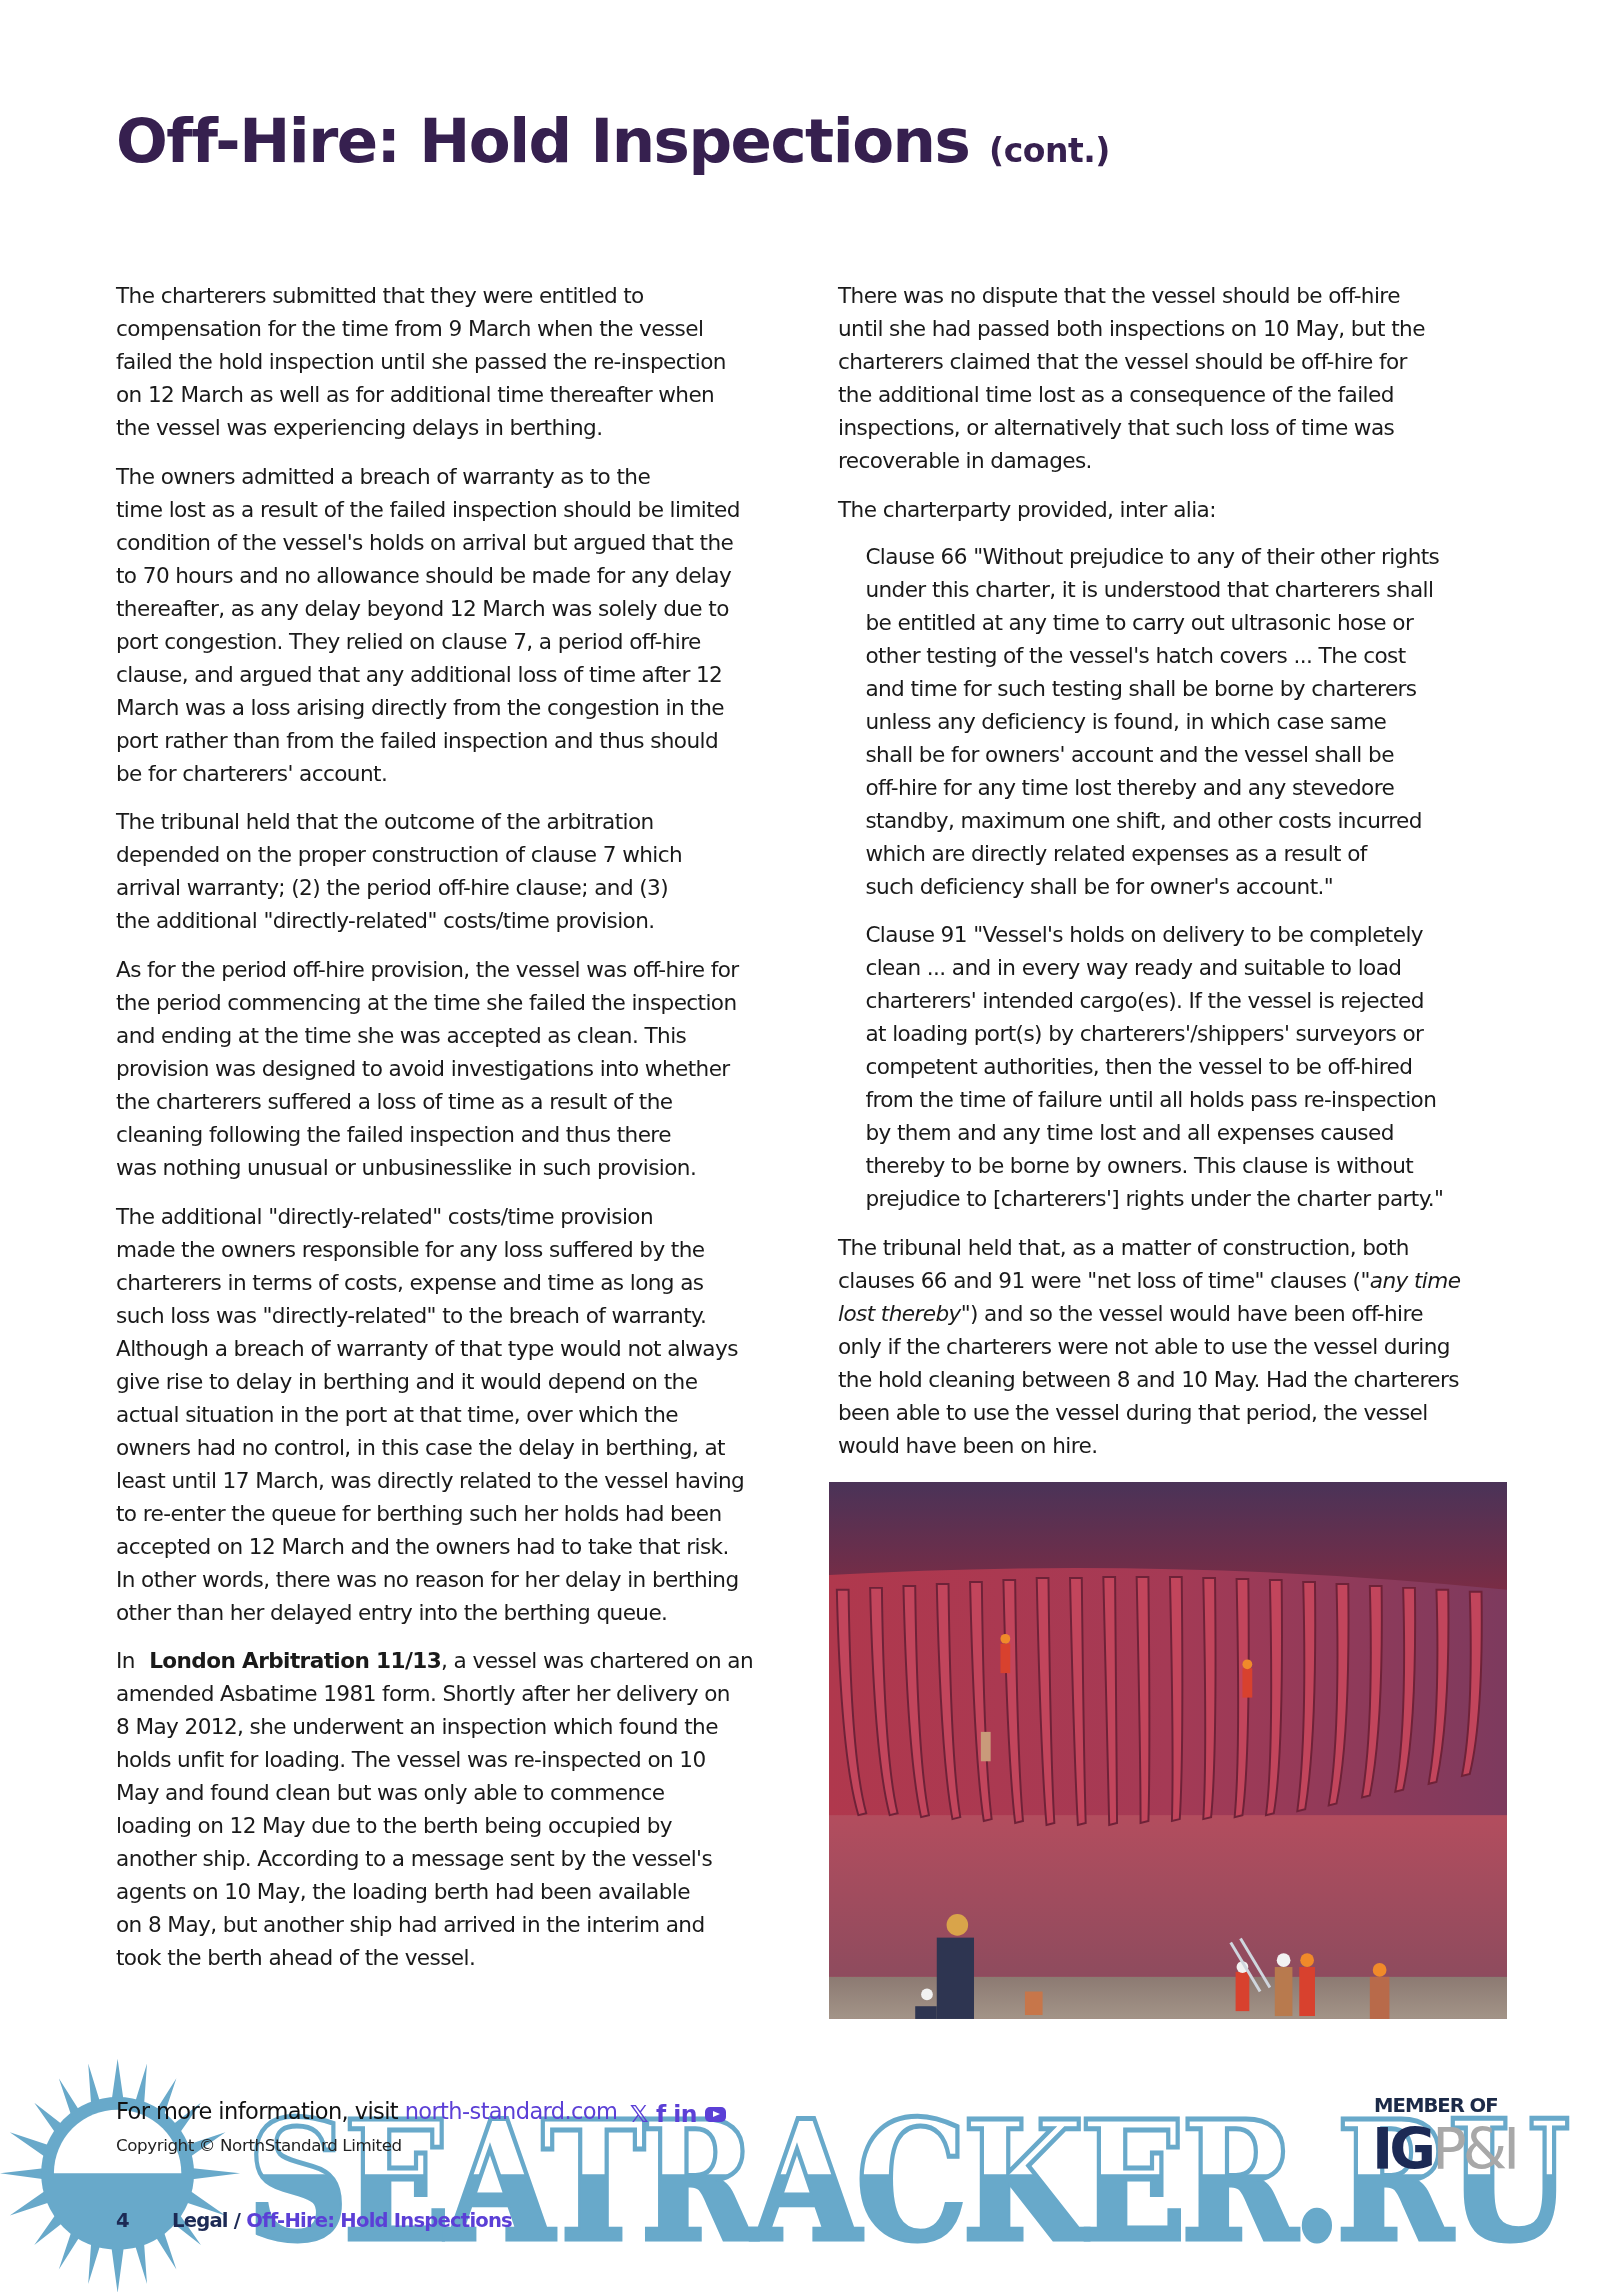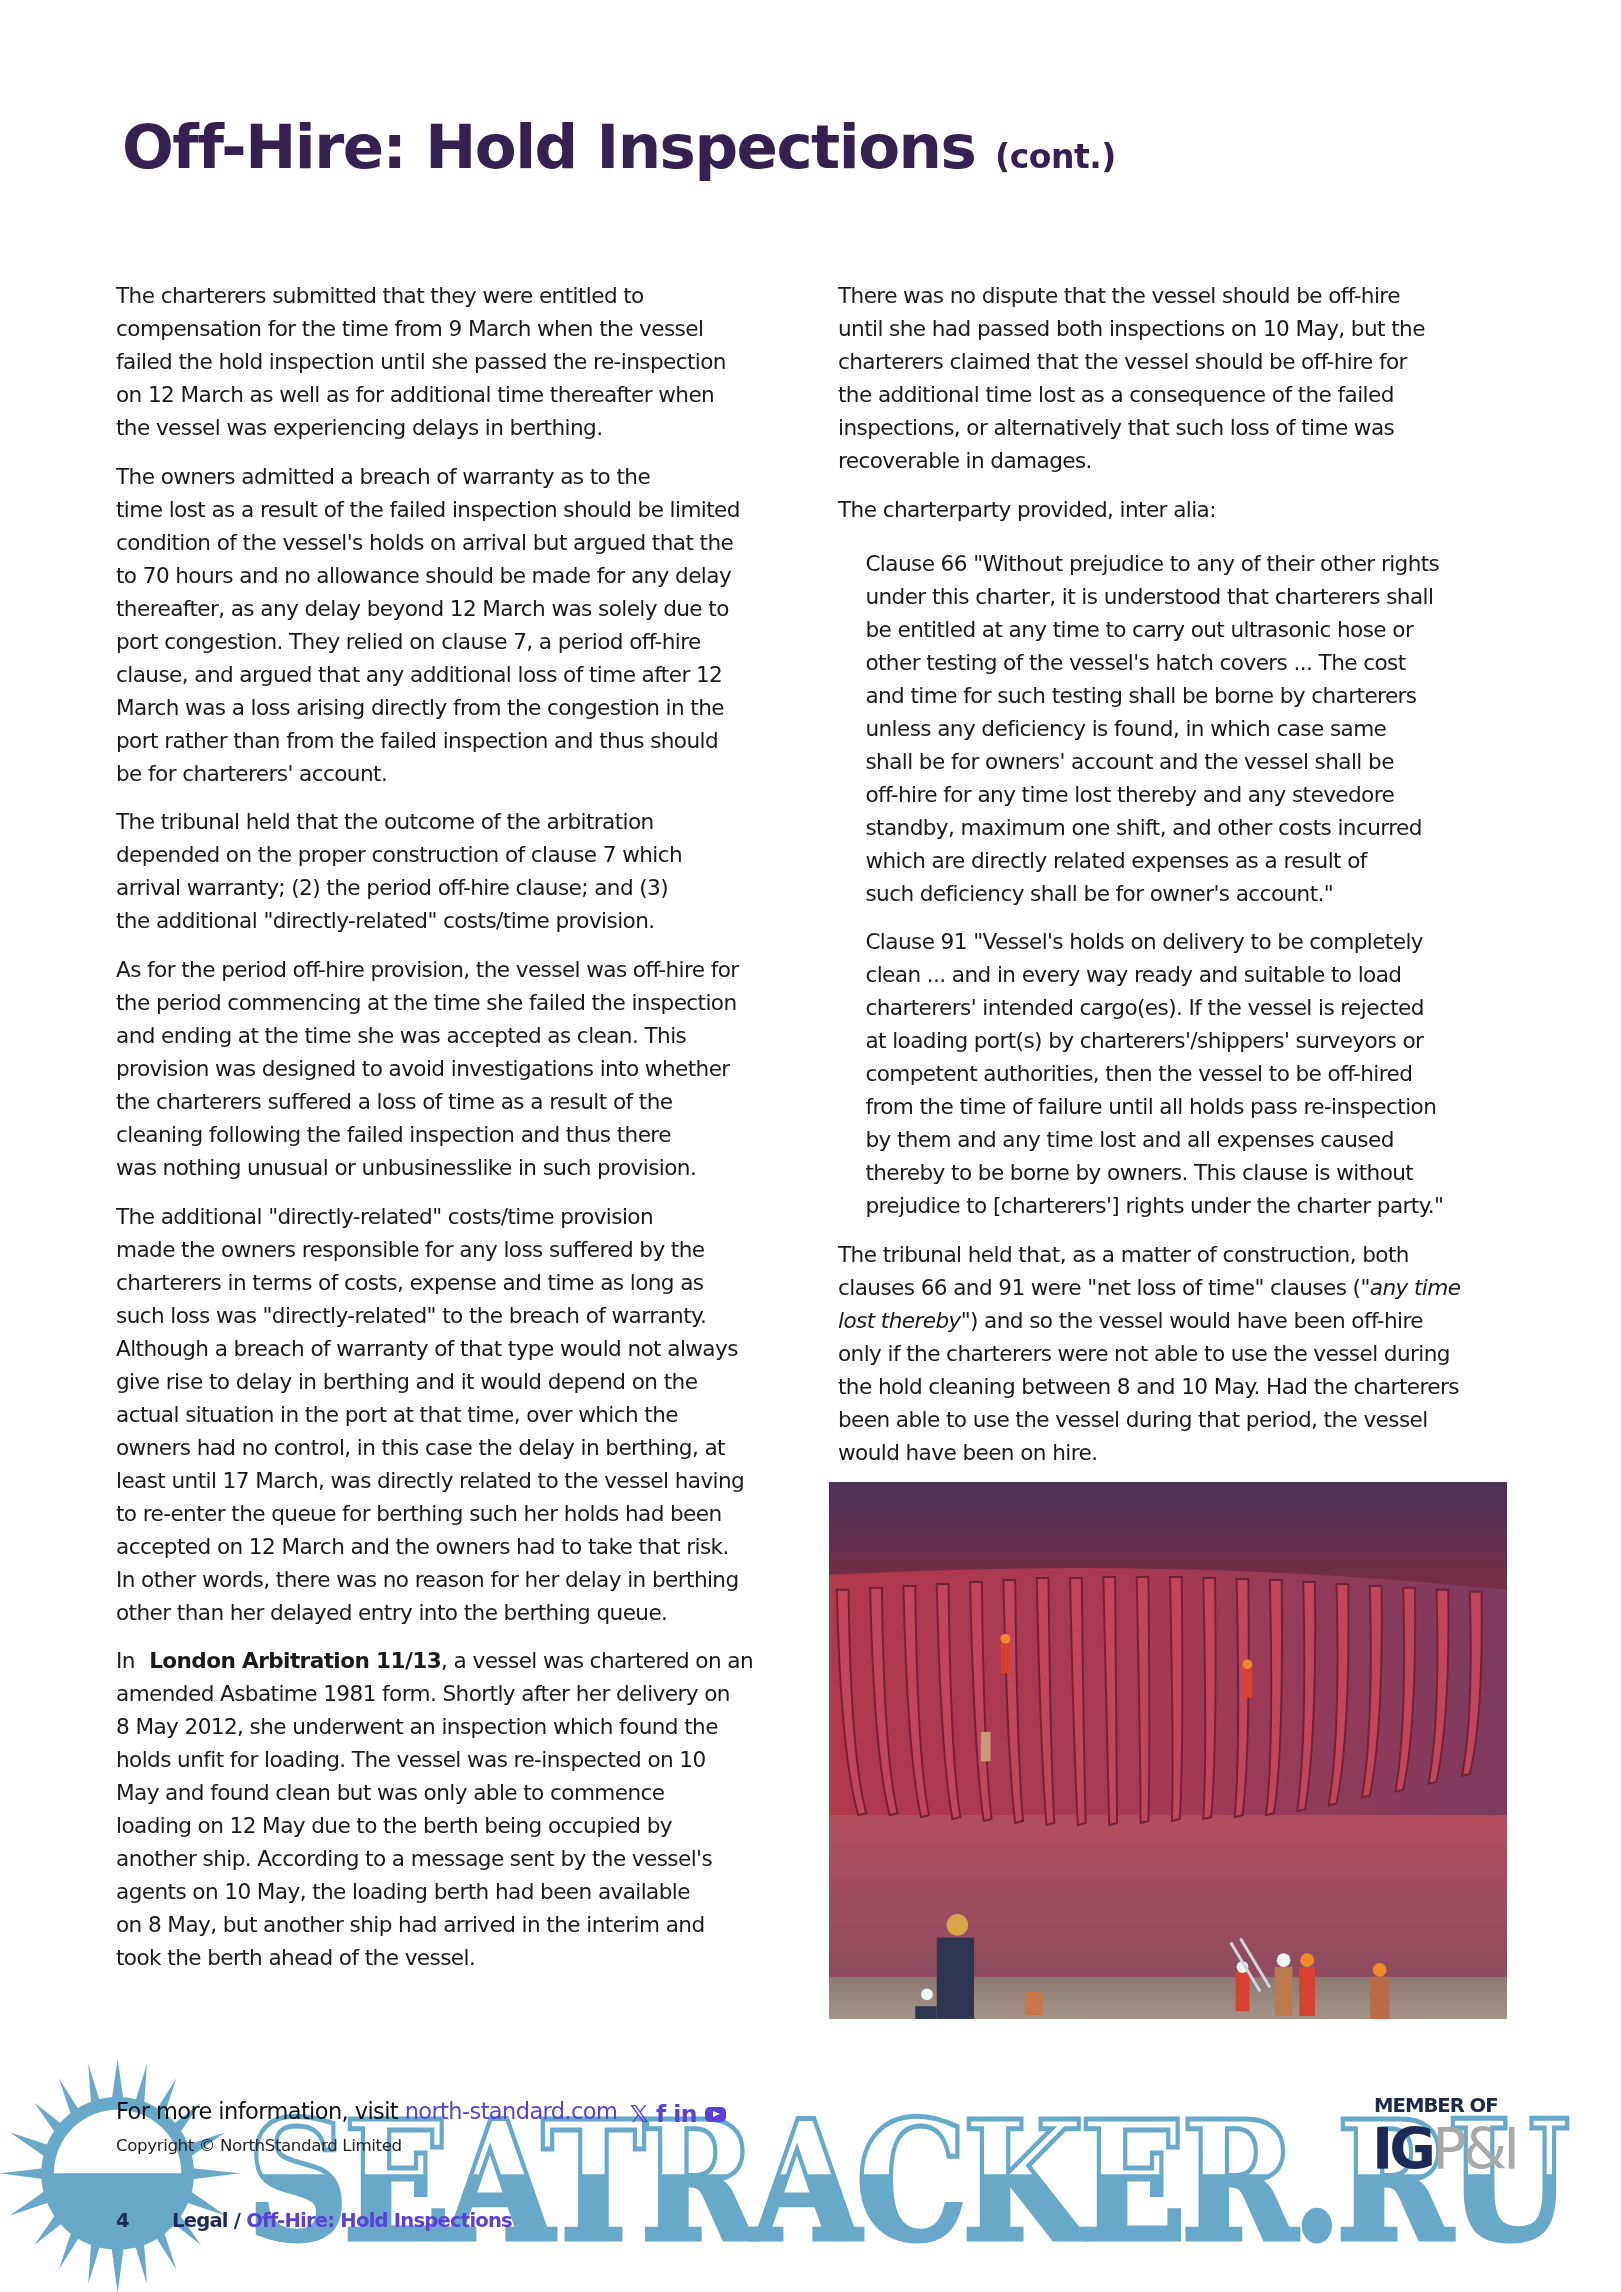--- a/index.html
+++ b/index.html
@@ -1,18 +1,18 @@
 <!DOCTYPE html>
 <html><head>
 <meta charset="utf-8">
 <style>
   html, body { margin: 0; padding: 0; background: #ffffff; }
   body { width: 1621px; height: 2293px; position: relative; overflow: hidden;
          font-family: "DejaVu Sans", sans-serif; color: #1a1a1a; }
-  .page-title { position: absolute; left: 116px; top: 102px; margin: 6px;
+  .page-title { position: absolute; left: 116px; top: 102px; margin: 0;
          font-family: "DejaVu Sans", sans-serif; font-weight: bold; font-size: 61px;
          color: #36204f; letter-spacing: -1.5px; line-height: 78px; white-space: nowrap; }
   .page-title .cont { font-size: 33px; letter-spacing: -0.5px; }
   .col { position: absolute; top: 279px; }
   .col-left { left: 116px; width: 686px; }
   .col-right { left: 838px; width: 691px; }
   .para { margin: 0 0 15.7px 0; font-size: 21.6px; line-height: 33px; letter-spacing: -0.6px;
           font-family: "DejaVu Sans", sans-serif; font-weight: normal; color: #1a1a1a; }
   .para .ln { display: block; white-space: nowrap; }
   .quote { margin-left: 27.4px; }
@@ -114,21 +114,21 @@
 
 <div class="col col-right">
   <p class="para">
     <span class="ln">There was no dispute that the vessel should be off-hire</span>
     <span class="ln">until she had passed both inspections on 10 May, but the</span>
     <span class="ln">charterers claimed that the vessel should be off-hire for</span>
     <span class="ln">the additional time lost as a consequence of the failed</span>
     <span class="ln">inspections, or alternatively that such loss of time was</span>
     <span class="ln">recoverable in damages.</span>
   </p>
-  <p class="para" style="margin-bottom:21px">
+  <p class="para" style="margin-bottom:14px">
     <span class="ln">The charterparty provided, inter alia:</span>
   </p>
   <p class="para quote">
     <span class="ln">Clause 66 "Without prejudice to any of their other rights</span>
     <span class="ln">under this charter, it is understood that charterers shall</span>
     <span class="ln">be entitled at any time to carry out ultrasonic hose or</span>
     <span class="ln">other testing of the vessel's hatch covers ... The cost</span>
     <span class="ln">and time for such testing shall be borne by charterers</span>
     <span class="ln">unless any deficiency is found, in which case same</span>
     <span class="ln">shall be for owners' account and the vessel shall be</span>

